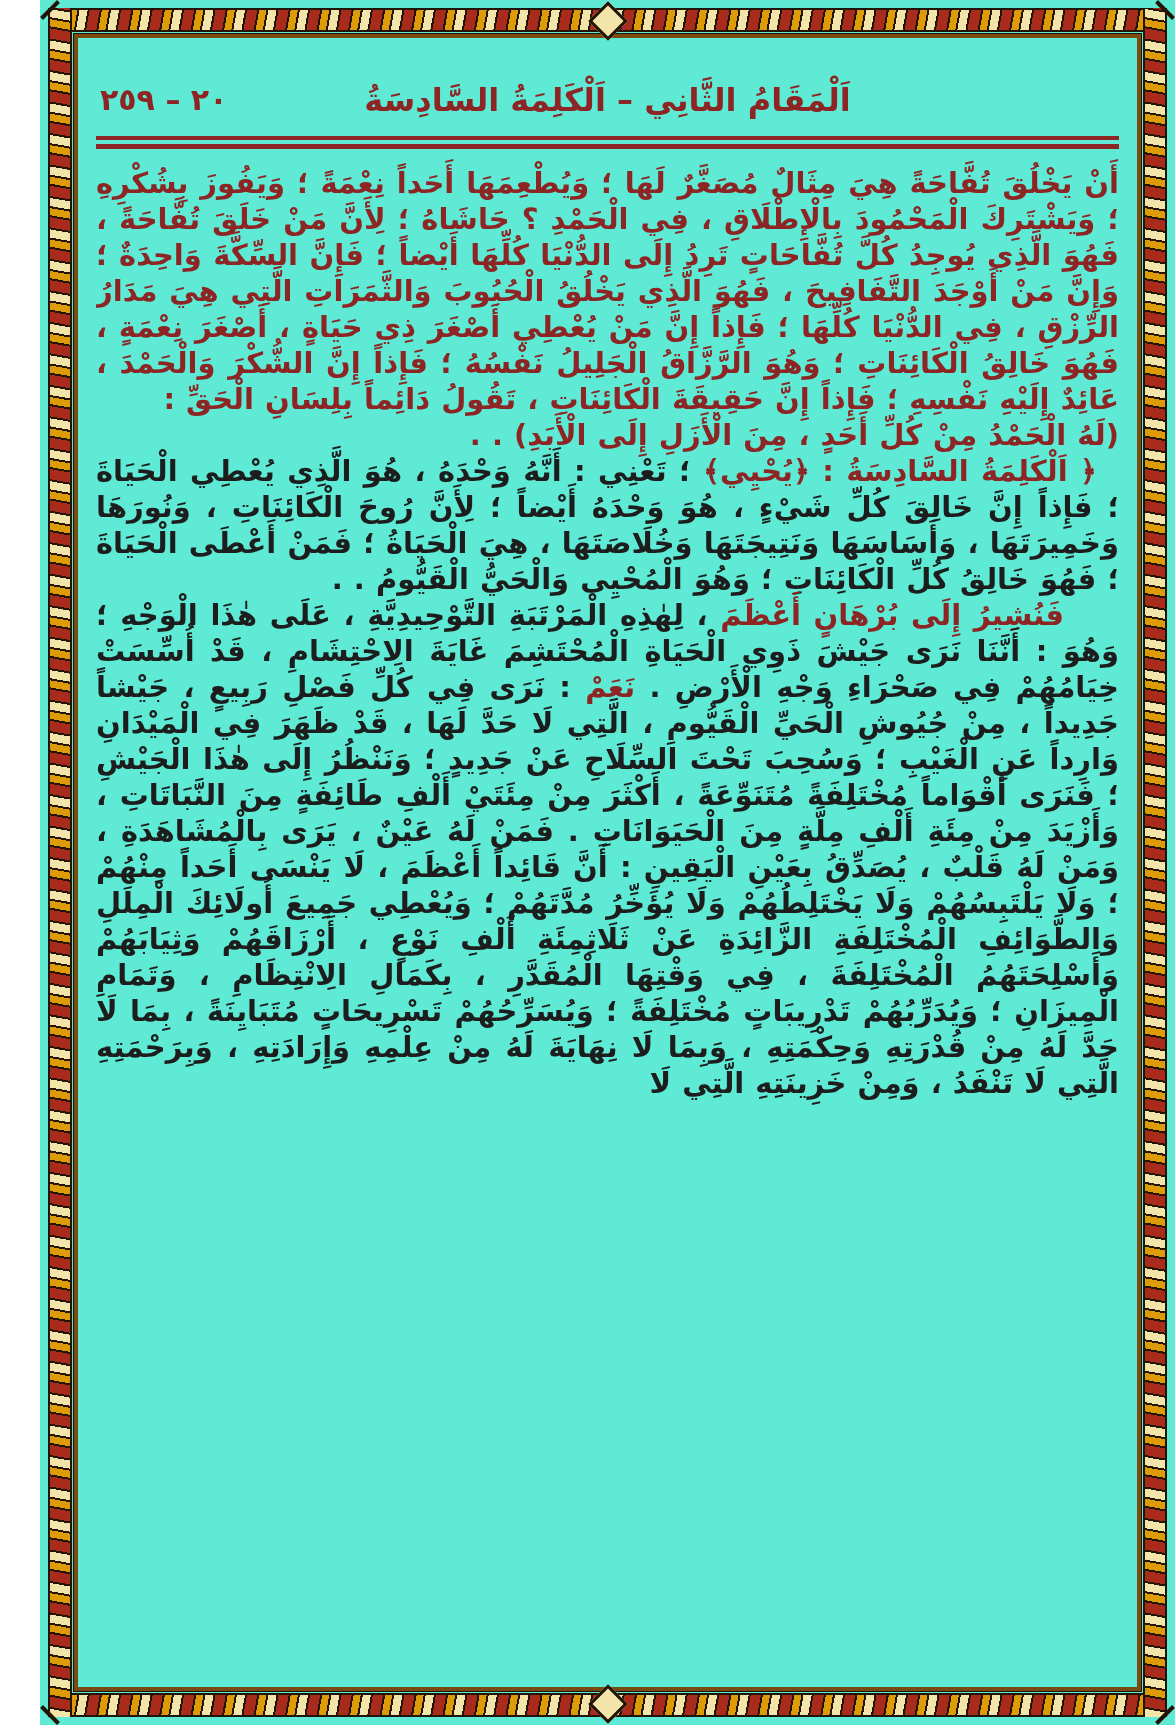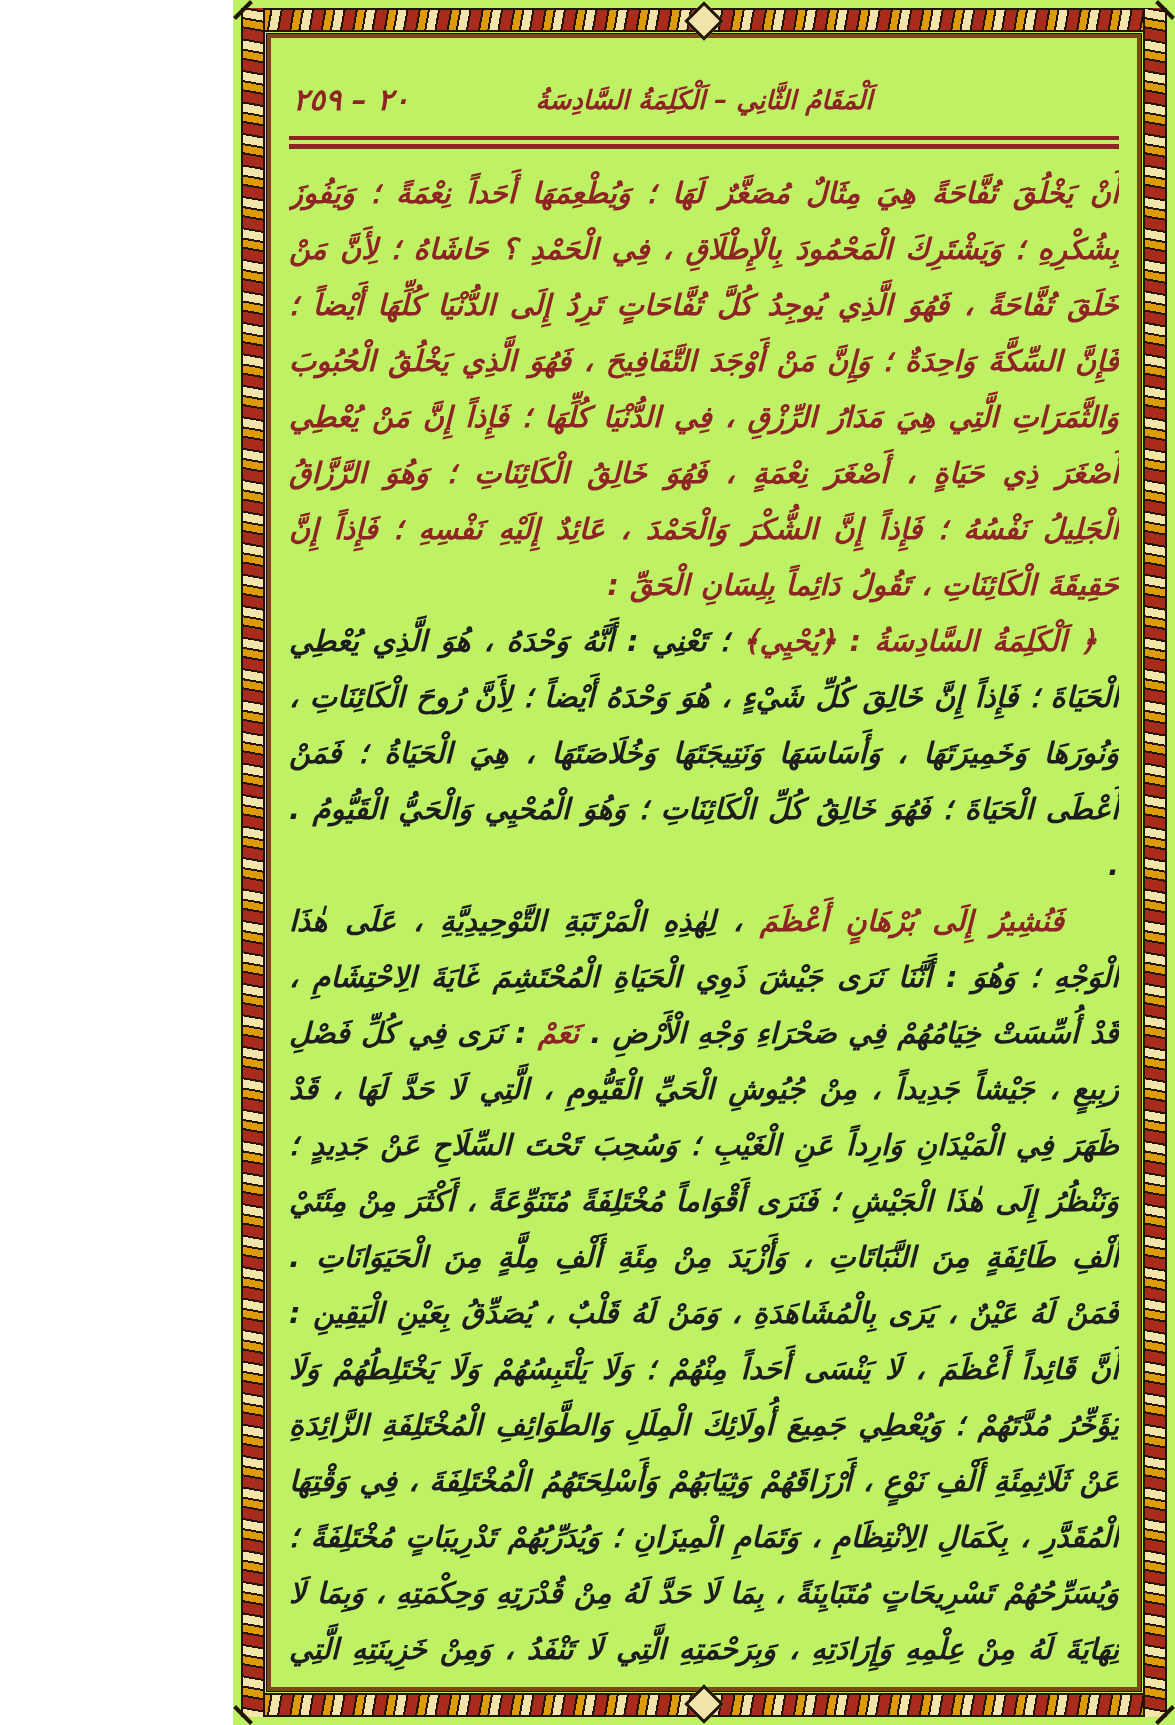--- a/index.html
+++ b/index.html
@@ -1,22 +1,21 @@
 <!DOCTYPE html>
 <html lang="ar" dir="rtl"><head>
 <meta charset="utf-8">
 <style>
   html,body{margin:0;padding:0;background:#ffffff;}
   .page{
     position:relative;
-    width:942px;height:1725px;
-    background:#bef264;
+    width:1135px;height:1725px;
+    background:#5eead4;
     overflow:hidden;
     font-family:"DejaVu Sans",sans-serif;
-    font-style:italic;
   }
   
   .band{position:absolute;box-sizing:border-box;}
   .band-h{
     left:8px;right:8px;height:24px;
     border-top:2px solid #221407;border-bottom:2px solid #221407;
     background:repeating-linear-gradient(100deg,
       #f3e5aa 0 8px,#221407 8px 10px,#a82b1b 10px 20px,
       #221407 20px 22px,#dd9c07 22px 29px,#221407 29px 31px);
   }
@@ -57,32 +56,32 @@
     direction:rtl;overflow:hidden;
   }
   .header{position:relative;height:56px;}
   .page-num{
     position:absolute;left:4px;top:10px;
     font-size:30px;font-weight:bold;color:#8e2525;
     letter-spacing:2px;white-space:nowrap;
   }
   .page-title{
     text-align:center;
-    font-size:26px;font-weight:bold;color:#8e2525;
+    font-size:32px;font-weight:bold;color:#8e2525;
     line-height:56px;white-space:nowrap;
   }
   .double-rule{
     height:4px;margin-top:8px;
     border-top:4px solid #8e2525;
     border-bottom:5px solid #8e2525;
   }
   .bodytext{
     margin-top:16px;
     font-size:29px;font-weight:bold;
-    line-height:56px;color:#1d1d1d;
+    line-height:36px;color:#1d1d1d;
     text-align:justify;text-align-last:right;
     word-spacing:1px;
   }
   .bodytext p{margin:0;}
   .p1{color:#8e2525;}
   .p1-close{color:#8e2525;text-align:right;}
   .p2{text-indent:22px;}
   .p3{text-indent:55px;}
   .red-run{color:#8e2525;margin-top:16px;}
 </style>
@@ -109,20 +108,21 @@
       <div class="page-num">٢٠ – ٢٥٩</div>
       <div class="page-title">اَلْمَقَامُ الثَّانِي – اَلْكَلِمَةُ السَّادِسَةُ</div>
     </div>
 
     <div class="double-rule"></div>
 
     <div class="bodytext">
 
       <p class="p1">أَنْ يَخْلُقَ تُفَّاحَةً هِيَ مِثَالٌ مُصَغَّرٌ لَهَا ؛ وَيُطْعِمَهَا أَحَداً نِعْمَةً ؛ وَيَفُوزَ بِشُكْرِهِ ؛ وَيَشْتَرِكَ الْمَحْمُودَ بِالْإِطْلَاقِ ، فِي الْحَمْدِ ؟ حَاشَاهُ ؛ لِأَنَّ مَنْ خَلَقَ تُفَّاحَةً ، فَهُوَ الَّذِي يُوجِدُ كُلَّ تُفَّاحَاتٍ تَرِدُ إِلَى الدُّنْيَا كُلِّهَا أَيْضاً ؛ فَإِنَّ السِّكَّةَ وَاحِدَةٌ ؛ وَإِنَّ مَنْ أَوْجَدَ التَّفَافِيحَ ، فَهُوَ الَّذِي يَخْلُقُ الْحُبُوبَ وَالثَّمَرَاتِ الَّتِي هِيَ مَدَارُ الرِّزْقِ ، فِي الدُّنْيَا كُلِّهَا ؛ فَإِذاً إِنَّ مَنْ يُعْطِي أَصْغَرَ ذِي حَيَاةٍ ، أَصْغَرَ نِعْمَةٍ ، فَهُوَ خَالِقُ الْكَائِنَاتِ ؛ وَهُوَ الرَّزَّاقُ الْجَلِيلُ نَفْسُهُ ؛ فَإِذاً إِنَّ الشُّكْرَ وَالْحَمْدَ ، عَائِدٌ إِلَيْهِ نَفْسِهِ ؛ فَإِذاً إِنَّ حَقِيقَةَ الْكَائِنَاتِ ، تَقُولُ دَائِماً بِلِسَانِ الْحَقِّ :</p>
 
+      <p class="p1-close">(لَهُ الْحَمْدُ مِنْ كُلِّ أَحَدٍ ، مِنَ الْأَزَلِ إِلَى الْأَبَدِ) . .</p>
 
       <p class="p2"><span class="red-run">﴿ اَلْكَلِمَةُ السَّادِسَةُ : </span><span class="red-run">﴿يُحْيِي﴾</span><span> ؛ تَعْنِي : أَنَّهُ وَحْدَهُ ، هُوَ الَّذِي يُعْطِي الْحَيَاةَ ؛ فَإِذاً إِنَّ خَالِقَ كُلِّ شَيْءٍ ، هُوَ وَحْدَهُ أَيْضاً ؛ لِأَنَّ رُوحَ الْكَائِنَاتِ ، وَنُورَهَا وَخَمِيرَتَهَا ، وَأَسَاسَهَا وَنَتِيجَتَهَا وَخُلَاصَتَهَا ، هِيَ الْحَيَاةُ ؛ فَمَنْ أَعْطَى الْحَيَاةَ ؛ فَهُوَ خَالِقُ كُلِّ الْكَائِنَاتِ ؛ وَهُوَ الْمُحْيِي وَالْحَيُّ الْقَيُّومُ . .</span></p>
 
       <p class="p3"><span class="red-run">فَنُشِيرُ إِلَى بُرْهَانٍ أَعْظَمَ</span><span> ، لِهٰذِهِ الْمَرْتَبَةِ التَّوْحِيدِيَّةِ ، عَلَى هٰذَا الْوَجْهِ ؛ وَهُوَ : أَنَّنَا نَرَى جَيْشَ ذَوِي الْحَيَاةِ الْمُحْتَشِمَ غَايَةَ الِاحْتِشَامِ ، قَدْ أُسِّسَتْ خِيَامُهُمْ فِي صَحْرَاءِ وَجْهِ الْأَرْضِ . </span><span class="red-run">نَعَمْ</span><span> : نَرَى فِي كُلِّ فَصْلِ رَبِيعٍ ، جَيْشاً جَدِيداً ، مِنْ جُيُوشِ الْحَيِّ الْقَيُّومِ ، الَّتِي لَا حَدَّ لَهَا ، قَدْ ظَهَرَ فِي الْمَيْدَانِ وَارِداً عَنِ الْغَيْبِ ؛ وَسُحِبَ تَحْتَ السِّلَاحِ عَنْ جَدِيدٍ ؛ وَنَنْظُرُ إِلَى هٰذَا الْجَيْشِ ؛ فَنَرَى أَقْوَاماً مُخْتَلِفَةً مُتَنَوِّعَةً ، أَكْثَرَ مِنْ مِئَتَيْ أَلْفِ طَائِفَةٍ مِنَ النَّبَاتَاتِ ، وَأَزْيَدَ مِنْ مِئَةِ أَلْفِ مِلَّةٍ مِنَ الْحَيَوَانَاتِ . فَمَنْ لَهُ عَيْنٌ ، يَرَى بِالْمُشَاهَدَةِ ، وَمَنْ لَهُ قَلْبٌ ، يُصَدِّقُ بِعَيْنِ الْيَقِينِ : أَنَّ قَائِداً أَعْظَمَ ، لَا يَنْسَى أَحَداً مِنْهُمْ ؛ وَلَا يَلْتَبِسُهُمْ وَلَا يَخْتَلِطُهُمْ وَلَا يُؤَخِّرُ مُدَّتَهُمْ ؛ وَيُعْطِي جَمِيعَ أُولَائِكَ الْمِلَلِ وَالطَّوَائِفِ الْمُخْتَلِفَةِ الزَّائِدَةِ عَنْ ثَلَاثِمِئَةِ أَلْفِ نَوْعٍ ، أَرْزَاقَهُمْ وَثِيَابَهُمْ وَأَسْلِحَتَهُمُ الْمُخْتَلِفَةَ ، فِي وَقْتِهَا الْمُقَدَّرِ ، بِكَمَالِ الِانْتِظَامِ ، وَتَمَامِ الْمِيزَانِ ؛ وَيُدَرِّبُهُمْ تَدْرِيبَاتٍ مُخْتَلِفَةً ؛ وَيُسَرِّحُهُمْ تَسْرِيحَاتٍ مُتَبَايِنَةً ، بِمَا لَا حَدَّ لَهُ مِنْ قُدْرَتِهِ وَحِكْمَتِهِ ، وَبِمَا لَا نِهَايَةَ لَهُ مِنْ عِلْمِهِ وَإِرَادَتِهِ ، وَبِرَحْمَتِهِ الَّتِي لَا تَنْفَدُ ، وَمِنْ خَزِينَتِهِ الَّتِي لَا</span></p>
 
     </div>
   </div>
 </div>
 
 </body></html>

